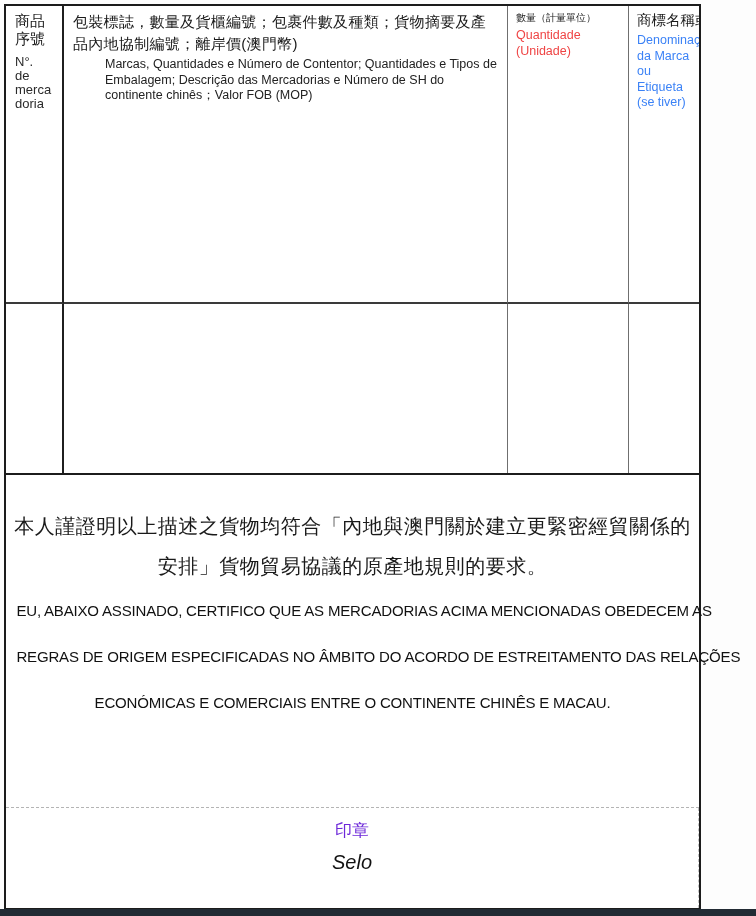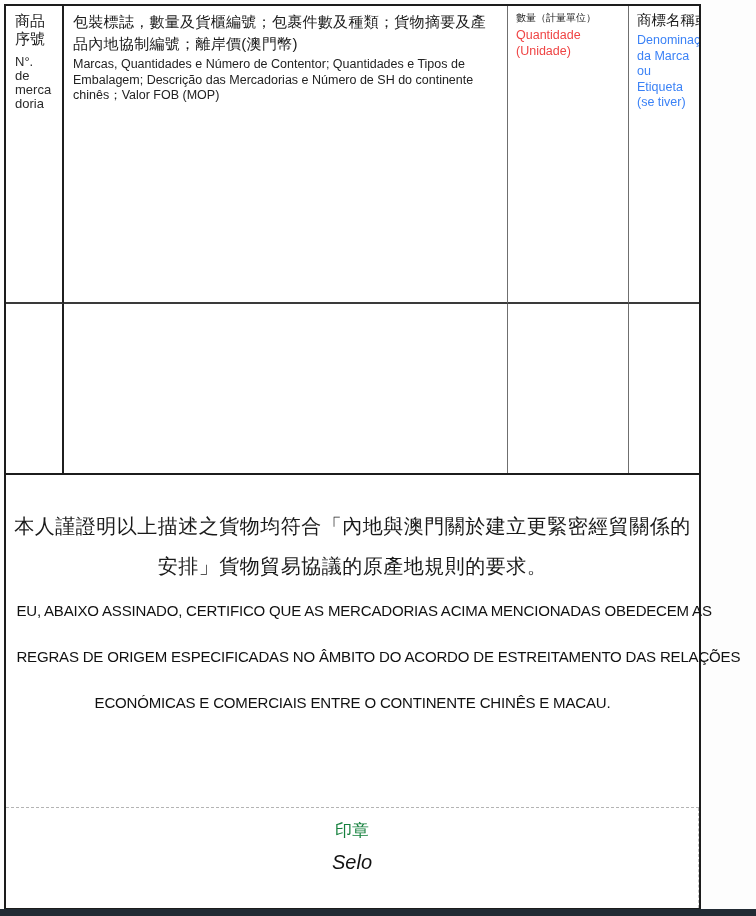--- a/index.html
+++ b/index.html
@@ -30,21 +30,21 @@
   .bdr-light{border-right:1px solid #6f6f6f;}
   .row-div{border-bottom:2px solid #3a3a3a;}
   
   .c1{padding:6px 2px 0 9px;}
   .c1 .zh{font-size:15px;line-height:18px;}
   .c1 .lat{font-size:13px;line-height:14px;color:#2a2a2a;}
   .c1 .lat.first{margin-top:7px;}
   
   .c2{padding:5px 8px 4px 9px;}
   .c2 .zh{font-size:15px;line-height:21.5px;letter-spacing:0.3px;}
-  .c2 .pt{font-size:12.5px;line-height:15.5px;margin-top:3px;color:#222;}
+  .c2 .pt{font-size:12.5px;line-height:15.5px;margin-top:3px;color:#222;margin-left:32px;}
   
   .c3{padding:5px 2px 0 8px;}
   .c3 .zh{font-size:10px;white-space:nowrap;}
   .c3 .pt{font-size:12.5px;line-height:15.5px;margin-top:3px;color:#ef4444;}
   .c4{padding:5px 6px 0 8px;}
   .c4 .zh{font-size:14.5px;white-space:nowrap;}
   .c4 .pt{font-size:12.5px;line-height:15.5px;margin-top:3px;color:#3b82f6;}
   
   .cert-block{
     box-sizing:border-box;
@@ -76,21 +76,21 @@
     border-top:1px dashed #b4b4b4;
     display:flex;
   }
   .sig-cell{
     flex:1;
     box-sizing:border-box;
     text-align:center;
     padding-top:11px;
   }
   .sig-cell.left{border-right:1px dashed #c0c0c0;}
-  .sig-zh{font-size:17px;color:#15803d;}
+  .sig-zh{font-size:17px;color:#6d28d9;}
   .sig-pt{font-size:20px;margin-top:9px;color:#111;font-style:italic;}
   
   .bottom-bar{
     position:absolute;left:0;bottom:0;
     width:756px;height:7px;
     background:#222b34;
   }
 </style>
 </head>
 <body>

